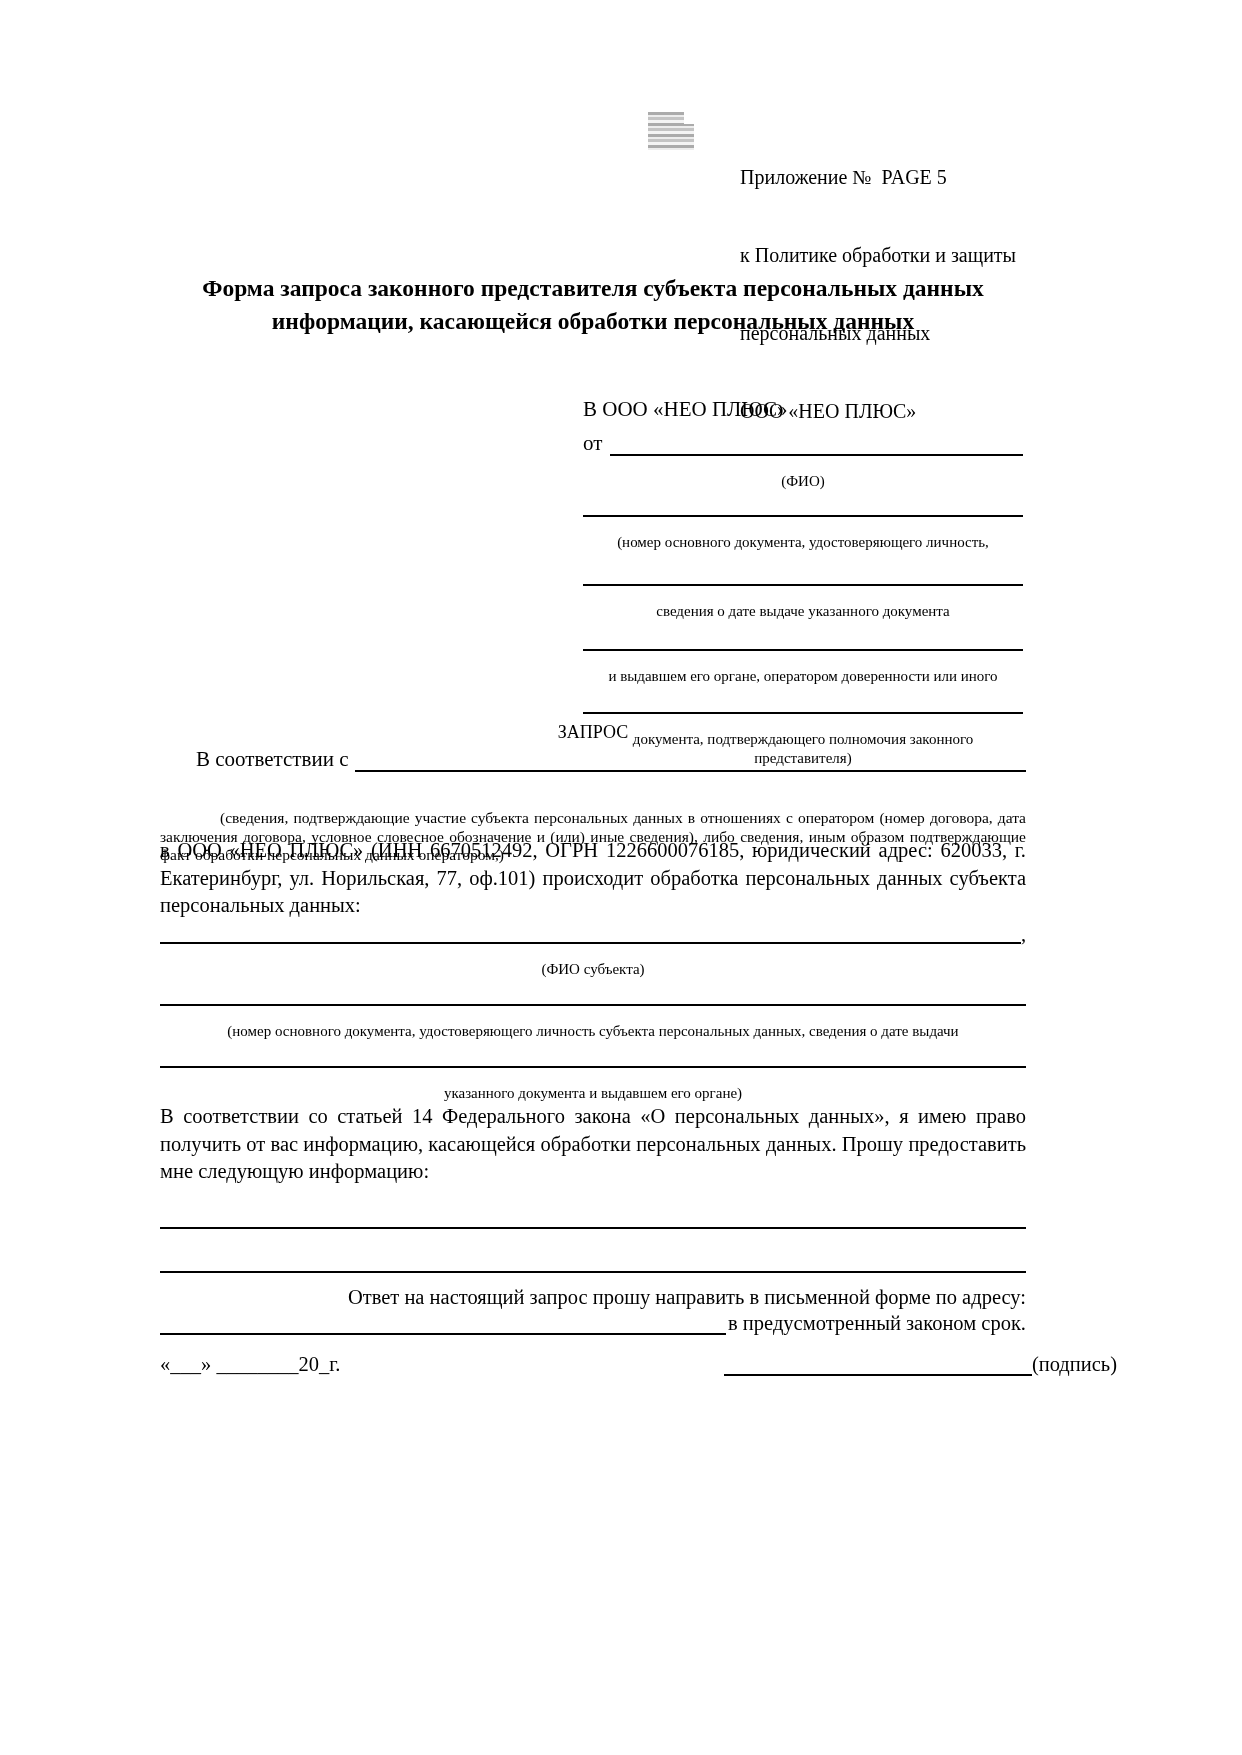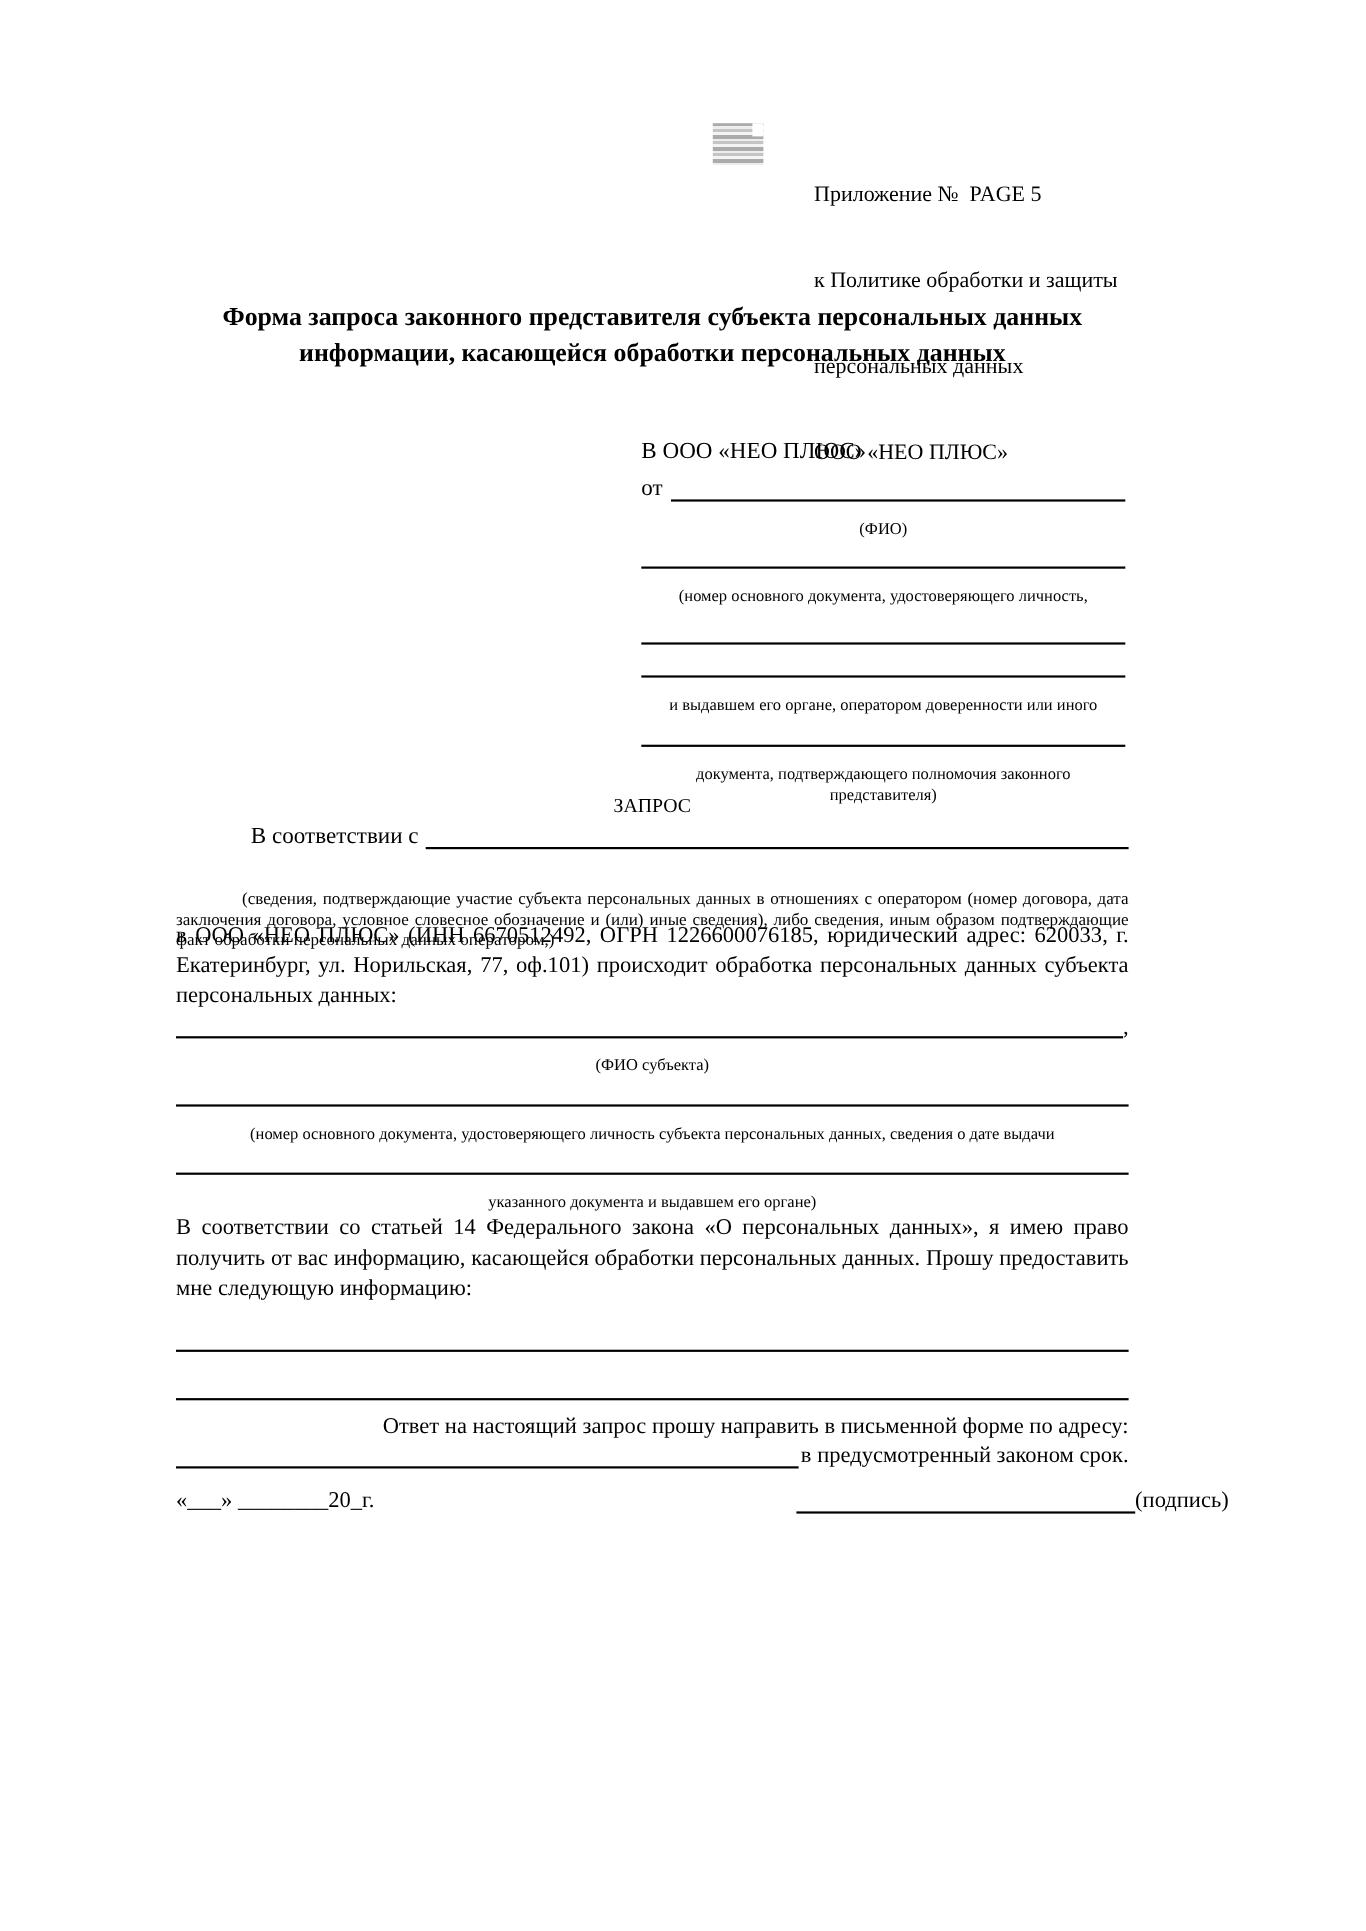--- a/index.html
+++ b/index.html
@@ -38,21 +38,21 @@
   .from-row .blankline { flex: 1; height: 22px; margin-left: 8px; }
   .cap { font-size: 15px; line-height: 19px; text-align: center; padding-top: 16px; }
   .ab1 { height: 24px; }
   .ab2 { height: 32px; }
   .ab3 { height: 28px; }
   .ab4 { height: 26px; }
 
   .req-heading { left: 160px; top: 722px; width: 866px; text-align: center; font-size: 18px; }
 
   .basis-row { left: 160px; top: 746px; width: 866px; display: flex; align-items: flex-end; font-size: 21px; }
-  .basis-row .lbl { flex: 0 0 auto; margin-left: 68px; }
+  .basis-row .lbl { flex: 0 0 auto; margin-left: 36px; }
   .basis-row .blankline { flex: 1; height: 24px; margin-left: 6px; }
 
   .basis-note {
     left: 160px; top: 779px; width: 866px;
     font-size: 15.5px; line-height: 18.5px; text-align: justify; text-indent: 60px; margin-top: 30px;
   }
 
   .op-par { left: 160px; top: 837px; width: 866px; font-size: 20.5px; line-height: 27.5px; text-align: justify; }
 
   .mid { left: 160px; top: 920px; width: 866px; font-size: 20.5px; }
@@ -93,20 +93,21 @@
   <div class="abs addr">
     <div>В ООО «НЕО ПЛЮС»</div>
     <div class="from-row">
       <span class="lbl">от</span>
       <span class="blankline"></span>
     </div>
     <div class="cap">(ФИО)</div>
     <div class="blankline ab1"></div>
     <div class="cap">(номер основного документа, удостоверяющего личность,</div>
     <div class="blankline ab2"></div>
+    <div class="cap">сведения о дате выдаче указанного документа</div>
     <div class="blankline ab3"></div>
     <div class="cap">и выдавшем его органе, оператором доверенности или иного</div>
     <div class="blankline ab4"></div>
     <div class="cap">документа, подтверждающего полномочия законного представителя)</div>
   </div>
 
   <div class="abs req-heading">ЗАПРОС</div>
 
   <div class="abs basis-row">
     <span class="lbl">В соответствии с</span>

